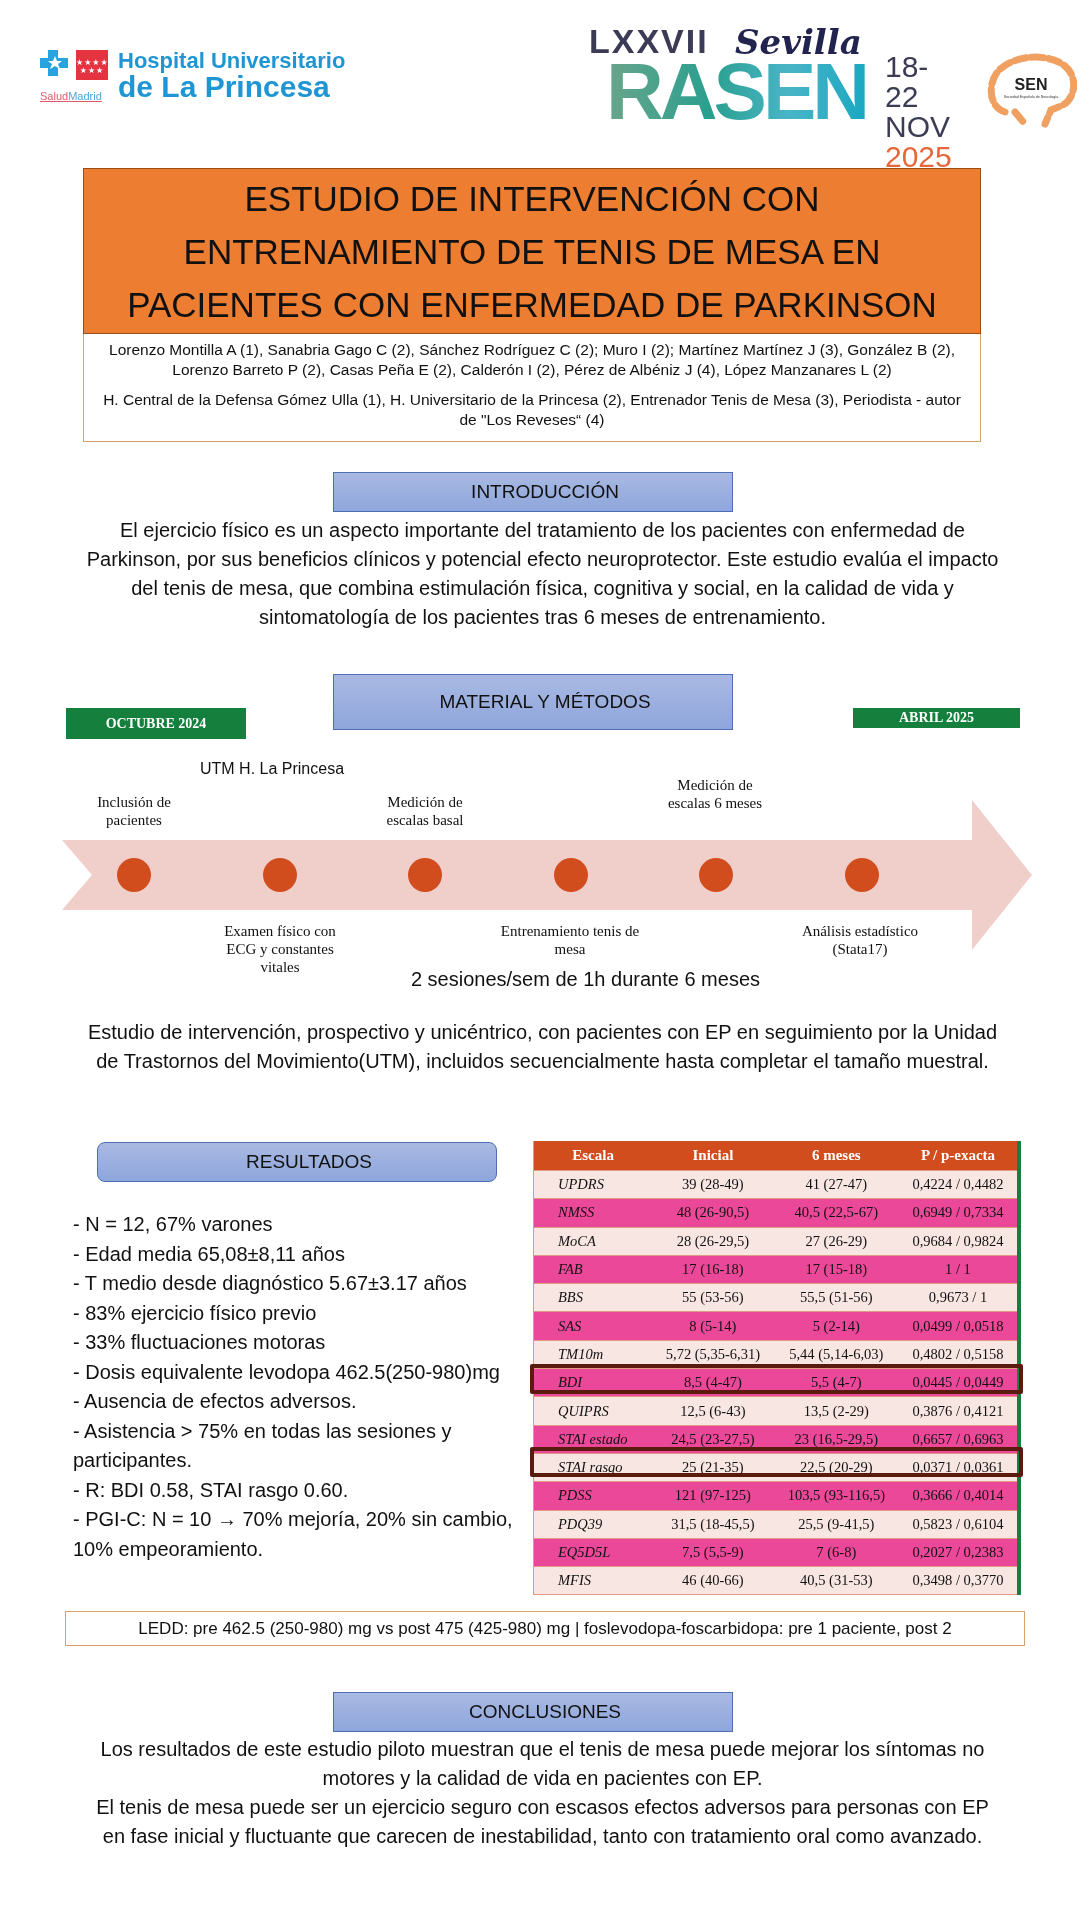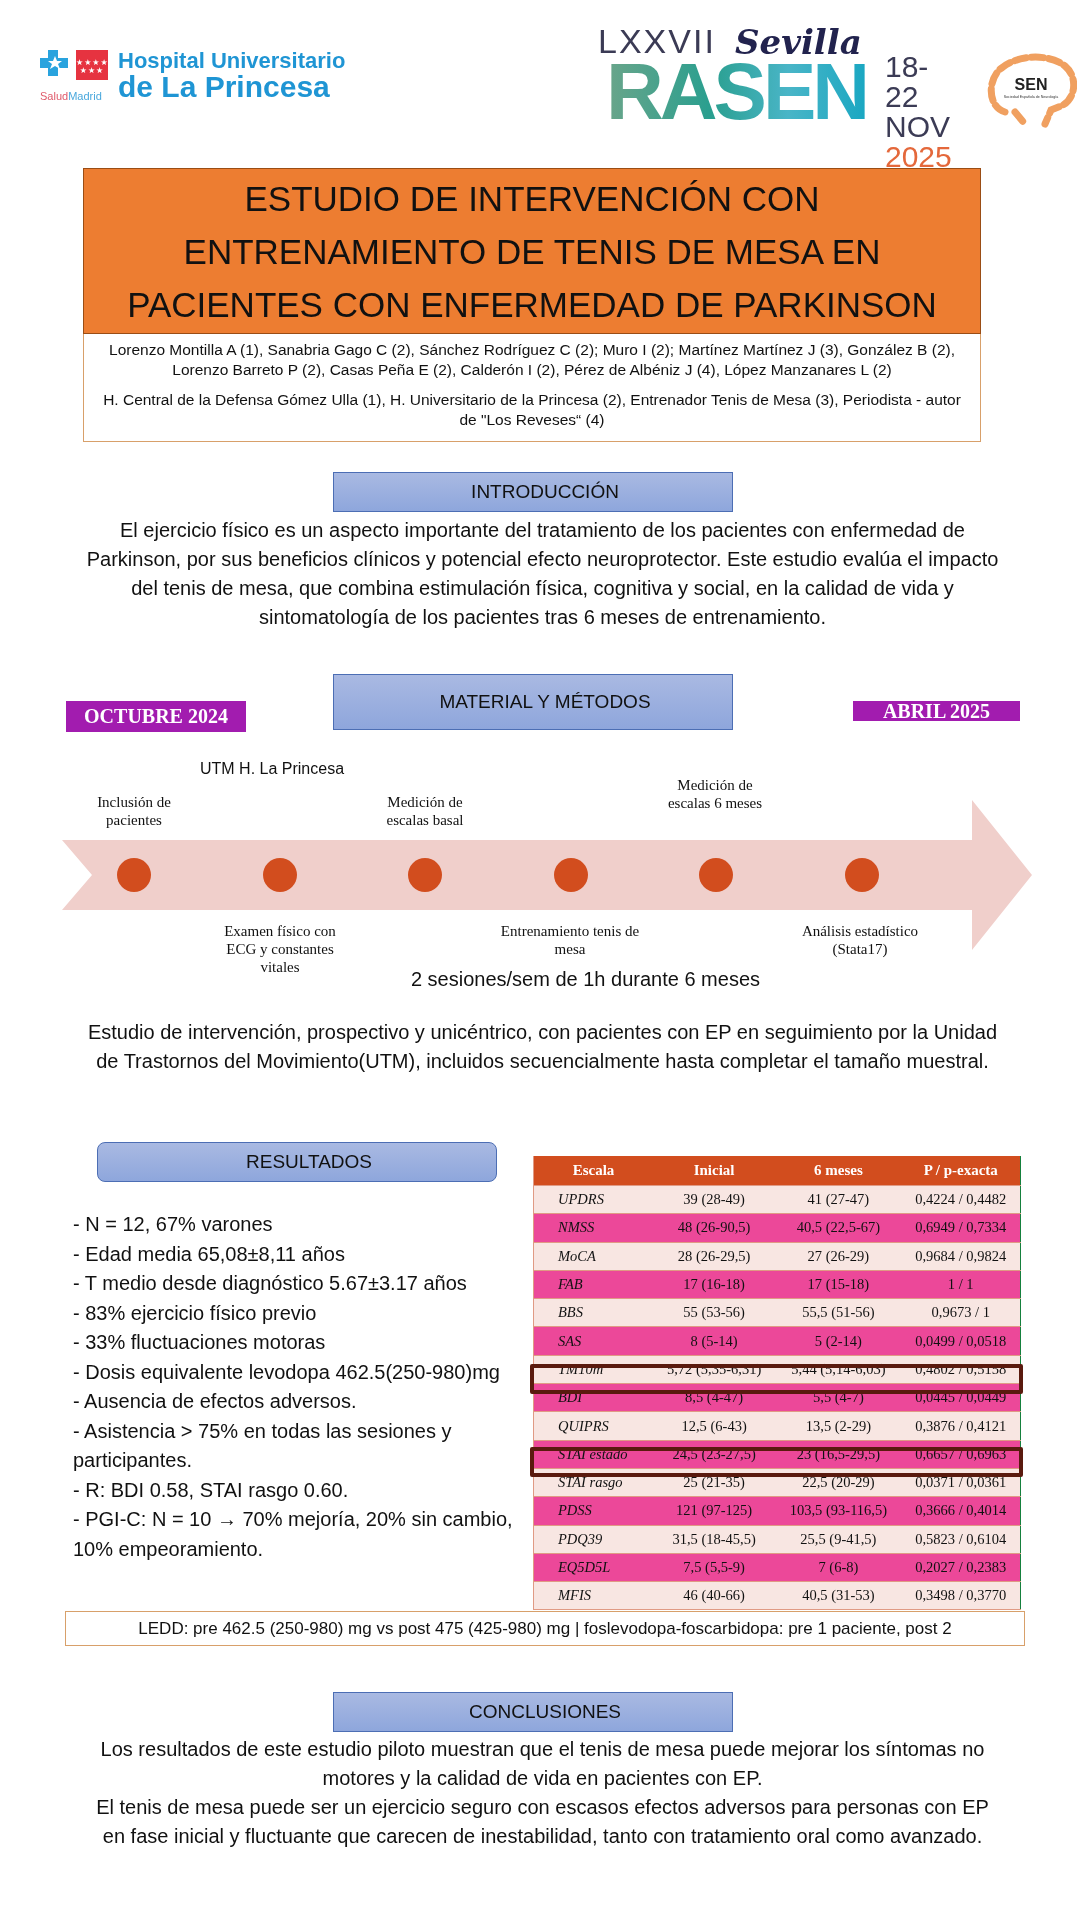--- a/index.html
+++ b/index.html
@@ -5,27 +5,27 @@
   html, body { margin:0; padding:0; background:#ffffff; }
   body { width:1081px; height:1920px; position:relative; overflow:hidden;
          font-family:"Liberation Sans", sans-serif; color:#111; }
   .abs { position:absolute; }
 
   
   .hosp-logo { left:40px; top:48px; width:320px; height:58px; }
   .hosp-mark { position:absolute; left:0; top:0; width:30px; height:30px; }
   .hosp-flag { position:absolute; left:36px; top:2px; width:32px; height:30px; background:#e63340;
                color:#fff; font-size:8px; line-height:8px; text-align:center; padding-top:9px; box-sizing:border-box; letter-spacing:1px;}
-  .hosp-salud { position:absolute; left:0; top:42px; font-size:11px; color:#e05a6b; }
+  .hosp-salud { position:absolute; left:0; top:42px; font-size:11px; color:#e05a6b;text-decoration:underline; }
   .hosp-salud span { color:#4aa8dd; }
   .hosp-l1 { position:absolute; left:78px; top:0; font-size:22px; font-weight:bold; color:#1f95d4; white-space:nowrap; }
   .hosp-l2 { position:absolute; left:78px; top:22px; font-size:30px; font-weight:bold; color:#1f95d4; white-space:nowrap; }
 
   .rasen { left:585px; top:22px; width:370px; height:110px; }
-  .rasen-lxxvii { position:absolute; left:13px; top:0; font-size:34px; color:#3b3b55; letter-spacing:2px; font-weight:400; }
+  .rasen-lxxvii { position:absolute; left:4px; top:0; font-size:34px; color:#3b3b55; letter-spacing:2px; font-weight:700; }
   .rasen-word { position:absolute; left:0; top:30px; font-size:80px; font-weight:900; line-height:80px; letter-spacing:-4px;
                 background:linear-gradient(90deg,#6aa58a 0%,#2a9f8f 40%,#49b5c7 70%,#1aa7c2 100%);
                 -webkit-background-clip:text; background-clip:text; color:transparent;margin-left:21px; }
   .rasen-sevilla { position:absolute; left:150px; top:0; font-size:34px; font-style:italic; font-family:"DejaVu Serif", serif;
                    color:#22234e; font-weight:bold; }
   .rasen-dates { position:absolute; left:300px; top:30px; font-size:30px; line-height:30px; color:#3b3b55; }
   .rasen-dates .yr { color:#e4683b; }
 
   .sen { left:985px; top:52px; width:92px; height:78px; }
 
@@ -36,37 +36,37 @@
   .authors-box { left:83px; top:334px; width:898px; height:108px; border:1px solid #d8a06a; border-top:none;
                  box-sizing:border-box; text-align:center; font-size:15.5px; line-height:20px; padding:6px 10px; }
   .authors-box p { margin:0 0 10px 0; }
 
   
   .sec-head { background:linear-gradient(180deg,#a9b9e2 0%,#8ea6dc 100%); border:1px solid #4c6eb4; box-sizing:border-box;
               display:flex; align-items:center; justify-content:center; font-size:19px; color:#111;padding-left:24px; }
   .para { text-align:center; font-size:20px; line-height:29px; color:#111; }
 
   
-  .date-badge { background:#a21caf; color:#fff; font-family:"Liberation Serif", serif; font-weight:bold; font-size:20px;
-                display:flex; align-items:center; justify-content:center; }
+  .date-badge { background:#15803d; color:#fff; font-family:"Liberation Serif", serif; font-weight:bold; font-size:14px;
+                display:flex; align-items:center; justify-content:center;margin-top:7px; }
   .tl-label { font-family:"Liberation Serif", serif; font-size:15px; line-height:18px; text-align:center; color:#111; }
   .dot { width:34px; height:34px; border-radius:50%; background:#d24d1e; }
 
   
   .res-list { left:73px; top:1210px; width:445px; font-size:20px; line-height:29.5px; }
   .res-list div { margin:0; }
 
   
   .tbl { left:533px; top:1141px; width:488px; border-collapse:collapse; font-family:"Liberation Serif", serif; font-size:14.5px; }
   .tbl th { background:#d24d1e; color:#fff; font-weight:bold; height:27px; font-size:15px; }
   .tbl td { height:27.3px; border-top:1px solid #e09a84; text-align:center; padding:0 2px; white-space:nowrap; }
   .tbl td:first-child { text-align:left; padding-left:24px;font-style:italic; }
   .tbl tr.odd td { background:#f8e6e2; }
   .tbl tr.even td { background:#ec4899; }
-  .tbl { border-left:1px solid #e09a84; border-right:1px solid #15803d; border-bottom:1px solid #e09a84;margin-top:15px; }
+  .tbl { border-left:1px solid #e09a84; border-right:4px solid #15803d; border-bottom:1px solid #e09a84; }
   .hl { left:530px; width:493px; height:30px; border:4px solid #5a1a0e; box-sizing:border-box; border-radius:2px; pointer-events:none; }
 
   .ledd { left:65px; top:1611px; width:960px; height:35px; border:1px solid #d8a06a; box-sizing:border-box;
           display:flex; align-items:center; justify-content:center; font-size:17px; }
 </style>
 </head>
 <body>
 
 <div class="abs hosp-logo">
   <svg class="hosp-mark" viewBox="0 0 30 30">

